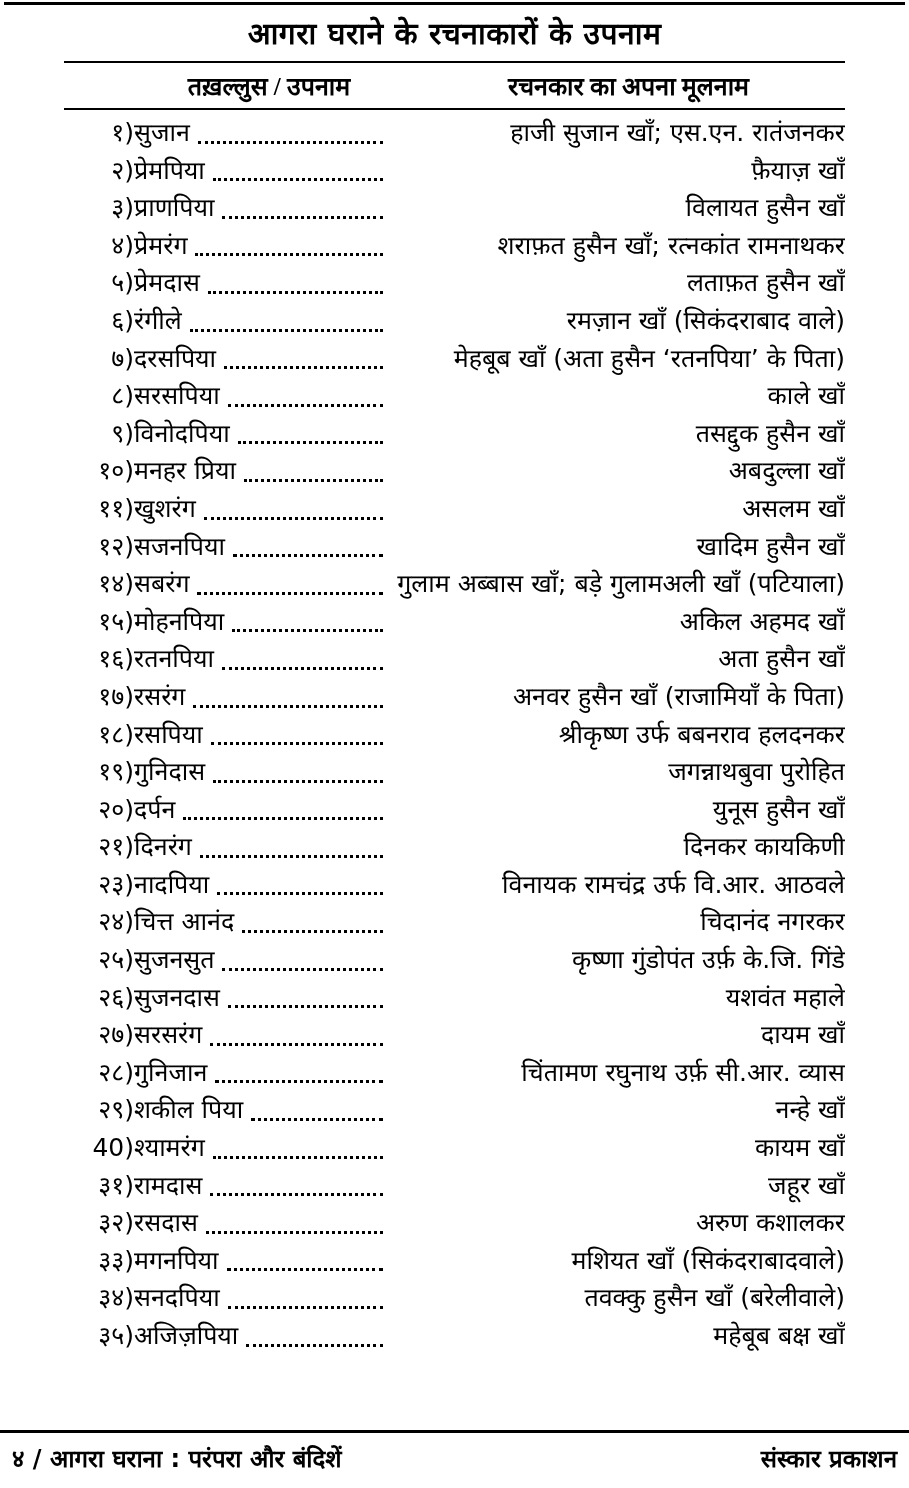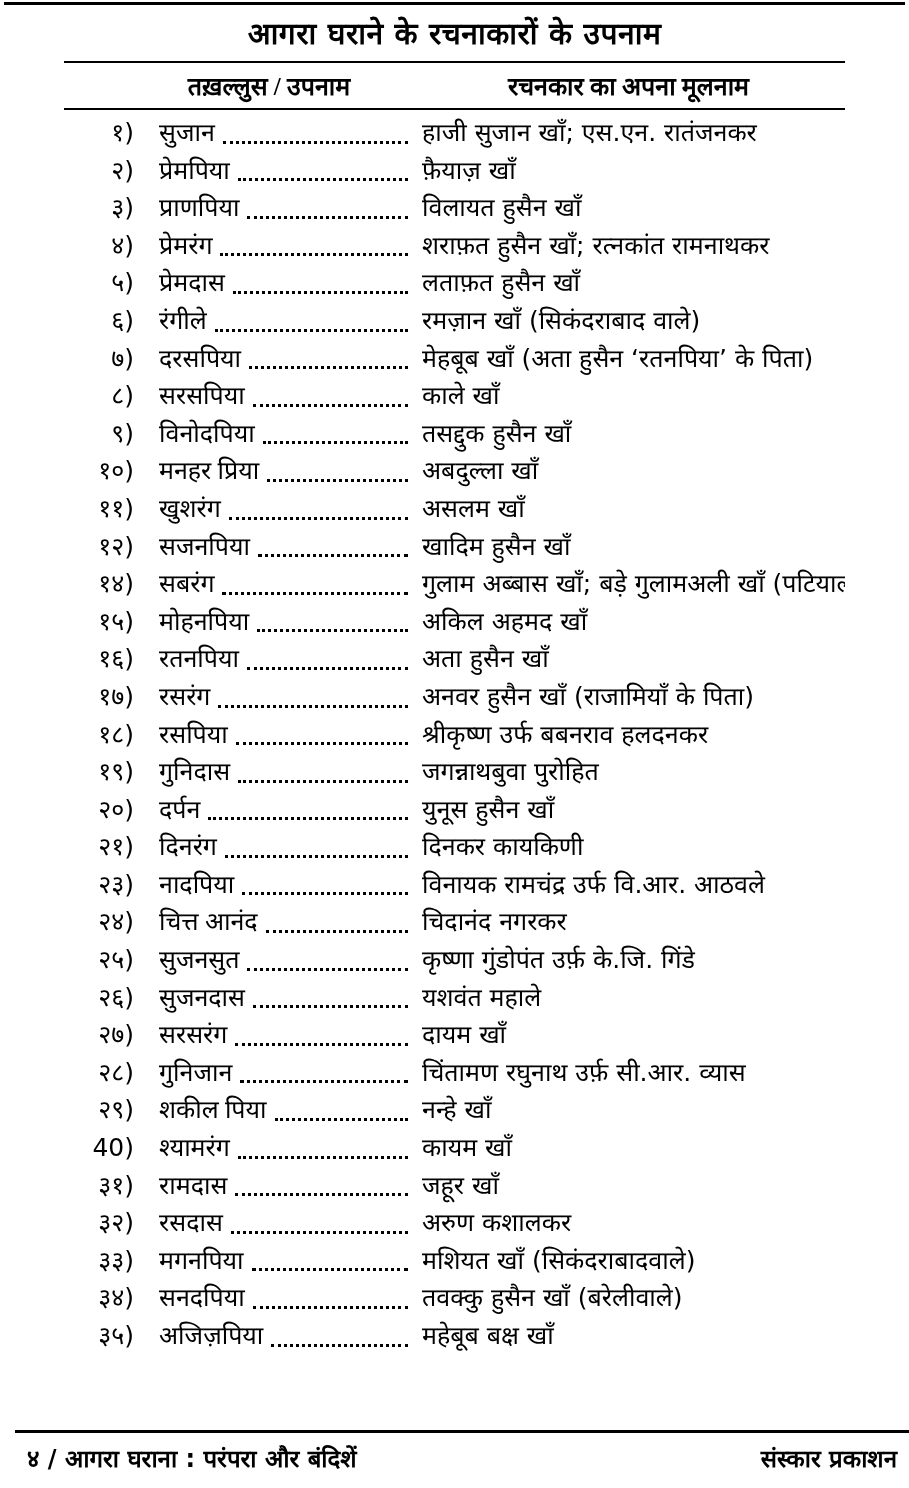--- a/index.html
+++ b/index.html
@@ -58,43 +58,42 @@
     line-height: 37.6px;
     white-space: nowrap;
   }
   .col-num {
     width: 70px;
     text-align: right;
     flex: 0 0 auto;
   }
   .col-pen {
     width: 255px;
-    margin-left: 25px;
     flex: 0 0 auto;
     display: flex;
     align-items: flex-start;
     overflow: hidden;
-    font-family: Liberation Serif, serif;
   }
   .pen-text { flex: 0 0 auto; }
   .leader {
     flex: 1 1 auto;
     align-self: flex-end;
     margin: 0 6px 8px 8px;
     border-bottom: 3px dotted #000;
     min-width: 10px;
   }
   .col-real {
     flex: 1 1 auto;
     padding-left: 8px;
     overflow: hidden;
+    text-align: right;
   }
   .footer {
     position: absolute;
-    left: 15px; right: 0; bottom: 0;
+    left: 0; right: 0; bottom: 0;
     border-top: 3px solid #000;
     display: flex;
     justify-content: space-between;
     align-items: baseline;
     font-weight: bold;
     font-size: 24px;
     padding: 8px 12px 14px 12px;
     background: #fff;
   }
 </style>

